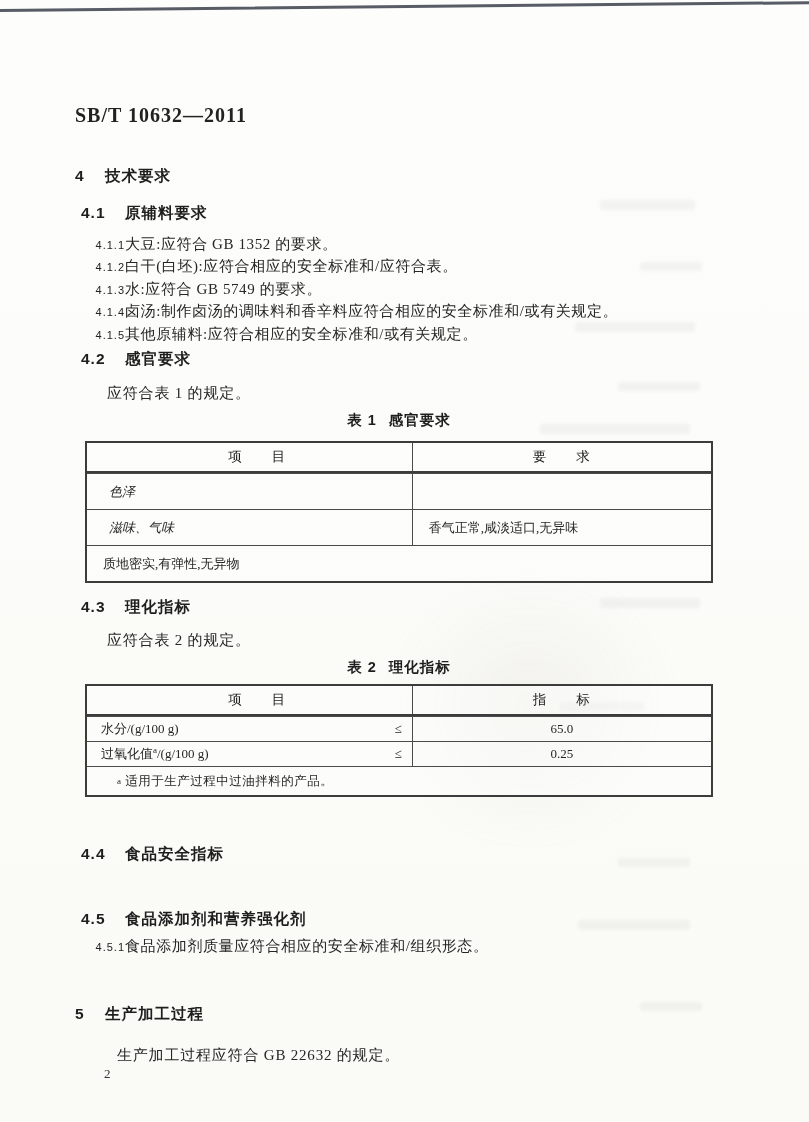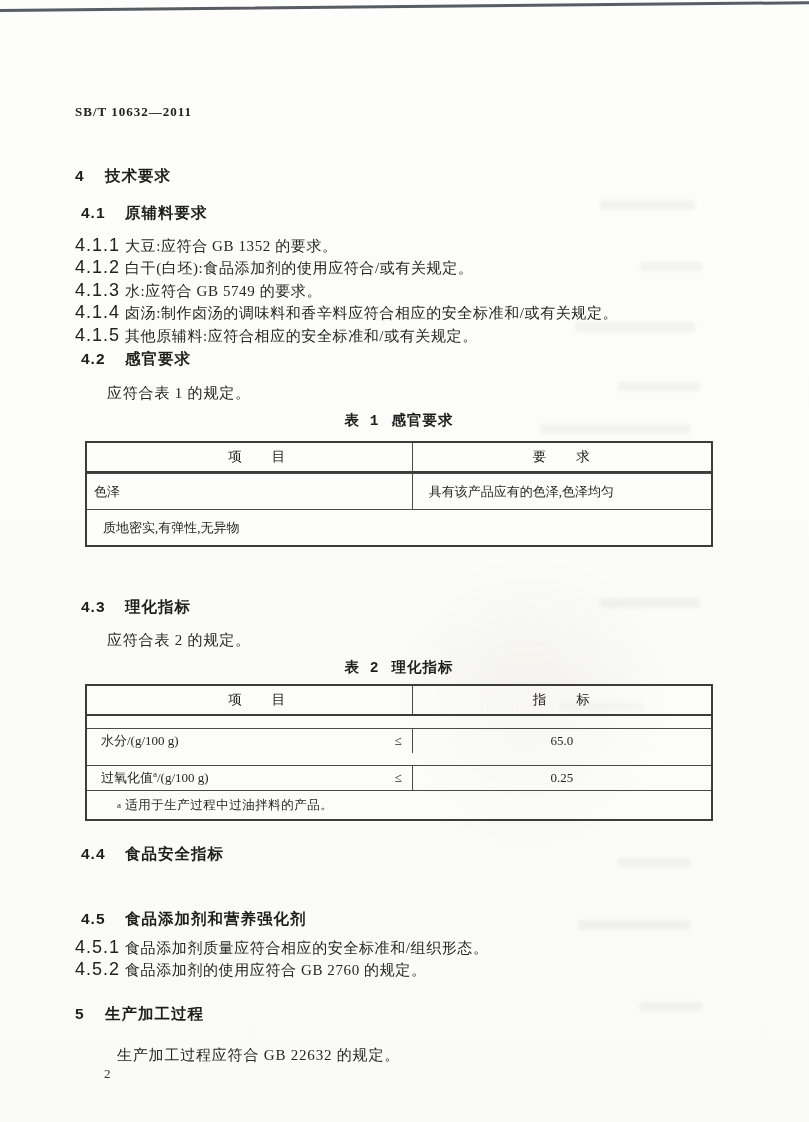--- a/index.html
+++ b/index.html
@@ -28,71 +28,71 @@
     filter:blur(1.5px);border-radius:3px;pointer-events:none;
   }
   .bleed-stamp{
     position:absolute;border-radius:50%;
     background:radial-gradient(closest-side,rgba(170,165,145,0.10),rgba(170,165,145,0.0));
     filter:blur(4px);pointer-events:none;
   }
   .std-no{
     position:absolute;left:75px;top:104px;
     font-family:"Liberation Serif","DejaVu Serif",serif;
-    font-weight:bold;font-size:13px;letter-spacing:1px;color:#222;
+    font-weight:bold;font-size:20px;letter-spacing:1px;color:#222;
   }
   .heading{
     position:absolute;left:75px;
     font-family:"Liberation Sans","DejaVu Sans",sans-serif;
     font-weight:bold;font-size:15.5px;color:#1e1e1e;letter-spacing:1px;
     white-space:nowrap;
   }
   .heading .h-num{display:inline-block;font-weight:bold;}
   .hw1 .h-num{width:30px;}
   .hw2 .h-num{width:44px;margin-left:6px;}
   .clause{
     position:absolute;left:75px;
     font-size:15px;color:#262626;white-space:nowrap;letter-spacing:0.6px;
   }
   .clause .c-num{
     display:inline-block;width:50px;
     font-family:"Liberation Sans","DejaVu Sans",sans-serif;
-    font-size:18px;color:#222;letter-spacing:1px;
+    font-size:11px;color:#222;letter-spacing:1px;text-align:right;
   }
   .para{
     position:absolute;left:107px;
     font-size:15px;color:#262626;letter-spacing:0.8px;white-space:nowrap;
   }
   .tcaption{
     position:absolute;left:85px;width:628px;text-align:center;
-    font-family:Liberation Mono, monospace;
+    font-family:Liberation Sans, sans-serif;
     font-weight:bold;font-size:14.5px;color:#1e1e1e;letter-spacing:1px;
   }
   .tcaption .cap-label{margin-right:12px;}
   .stable{
     position:absolute;left:85px;width:628px;
     border:2px solid #3c3c3c;background:rgba(255,255,255,0.4);
     box-sizing:border-box;font-size:13px;color:#262626;
   }
   .trow{display:flex;box-sizing:border-box;}
   .trow + .trow{border-top:1px solid #4a4a4a;}
   .thead{border-bottom:0;}
   .thead .cell{
     display:flex;align-items:center;justify-content:center;
     font-size:13.5px;color:#222;letter-spacing:1px;
   }
   .cell{box-sizing:border-box;}
   .c1{width:52.2%;border-right:1px solid #4a4a4a;display:flex;align-items:center;padding-left:16px;}
   .c2{width:47.8%;display:flex;align-items:center;}
   .t1row{height:36px;}
-  .t1row .c1{padding-left:7px;}
+  .t1row .c1{padding-left:22px;font-style:italic;}
   .t1row .c2{padding-left:16px;}
   .thead1{height:30px;}
   .thead1{border-bottom:2px solid #3c3c3c;}
-  .t2row{height:25px;margin-top:12px;}
+  .t2row{height:25px;}
   .t2row .c1{padding-left:14px;justify-content:space-between;}
   .t2row .c1 .op{padding-right:10px;font-size:13px;}
   .t2row .c2{justify-content:center;}
   .tfoot{
     border-top:1px solid #4a4a4a;height:28px;
     display:flex;align-items:center;padding-left:30px;
     font-size:12.5px;letter-spacing:0.5px;
   }
   sup{font-size:9px;vertical-align:super;line-height:0;}
   .pageno{
@@ -126,21 +126,21 @@
   </div>
 
   <div class="heading hw2" style="top:203px">
     <span class="h-num">4.1</span><span>原辅料要求</span>
   </div>
 
   <div class="clause" style="top:235px">
     <span class="c-num">4.1.1</span><span>大豆:应符合 GB 1352 的要求。</span>
   </div>
   <div class="clause" style="top:257px">
-    <span class="c-num">4.1.2</span><span>白干(白坯):食品添加剂的使用应符合/或有关规定。</span>
+    <span class="c-num">4.1.2</span><span>白干(白坯):应符合相应的安全标准和/应符合表。</span>
   </div>
   <div class="clause" style="top:280px">
     <span class="c-num">4.1.3</span><span>水:应符合 GB 5749 的要求。</span>
   </div>
   <div class="clause" style="top:302px">
     <span class="c-num">4.1.4</span><span>卤汤:制作卤汤的调味料和香辛料应符合相应的安全标准和/或有关规定。</span>
   </div>
   <div class="clause" style="top:325px">
     <span class="c-num">4.1.5</span><span>其他原辅料:应符合相应的安全标准和/或有关规定。</span>
   </div>
@@ -154,21 +154,24 @@
     <span class="cap-label">表 1</span><span>感官要求</span>
   </div>
 
   <div class="stable" style="top:441px">
     <div class="trow thead thead1">
       <div class="cell c1">项　　目</div>
       <div class="cell c2">要　　求</div>
     </div>
     <div class="trow t1row">
       <div class="cell c1">色泽</div>
-      <div class="cell c2">具有该产品应有的色泽,色泽均匀</div>
+    </div>
+    <div class="trow t1row">
+      <div class="cell c1">滋味、气味</div>
+      <div class="cell c2">香气正常,咸淡适口,无异味</div>
     </div>
     <div class="trow t1row">
       <div class="cell c2">质地密实,有弹性,无异物</div>
     </div>
   </div>
 
   <div class="heading hw2" style="top:597px">
     <span class="h-num">4.3</span><span>理化指标</span>
   </div>
   <div class="para" style="top:631px">应符合表 2 的规定。</div>
@@ -204,23 +207,20 @@
   <div class="heading hw2" style="top:844px">
     <span class="h-num">4.4</span><span>食品安全指标</span>
   </div>
 
   <div class="heading hw2" style="top:909px">
     <span class="h-num">4.5</span><span>食品添加剂和营养强化剂</span>
   </div>
   <div class="clause" style="top:937px">
     <span class="c-num">4.5.1</span><span>食品添加剂质量应符合相应的安全标准和/组织形态。</span>
   </div>
-  <div class="clause" style="top:959px">
-    <span class="c-num">4.5.2</span><span>食品添加剂的使用应符合 GB 2760 的规定。</span>
-  </div>
 
   <div class="heading hw1" style="top:1004px">
     <span class="h-num">5</span><span>生产加工过程</span>
   </div>
   <div class="para" style="top:1046px;left:117px">生产加工过程应符合 GB 22632 的规定。</div>
 
   <div class="pageno">2</div>
 
 </div>
 

